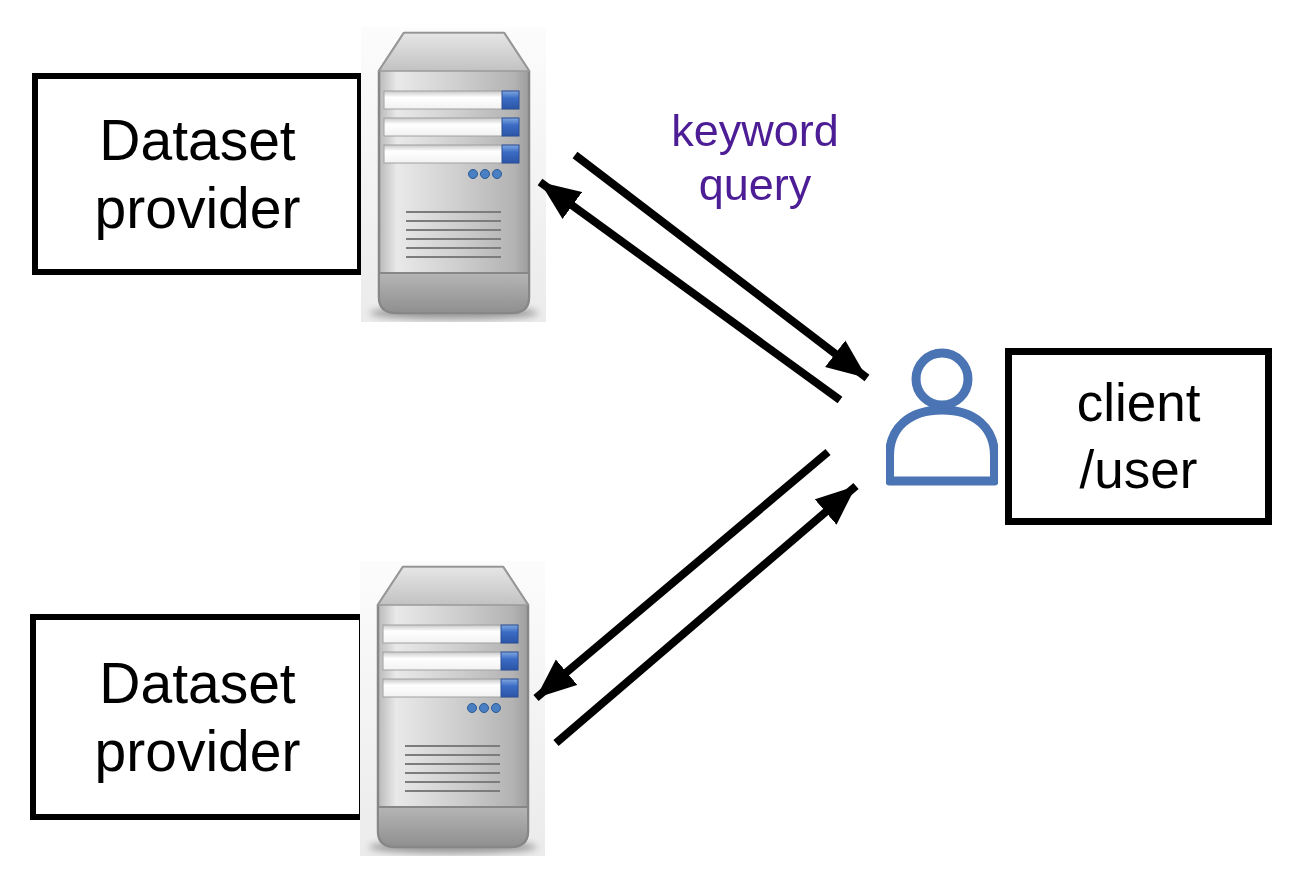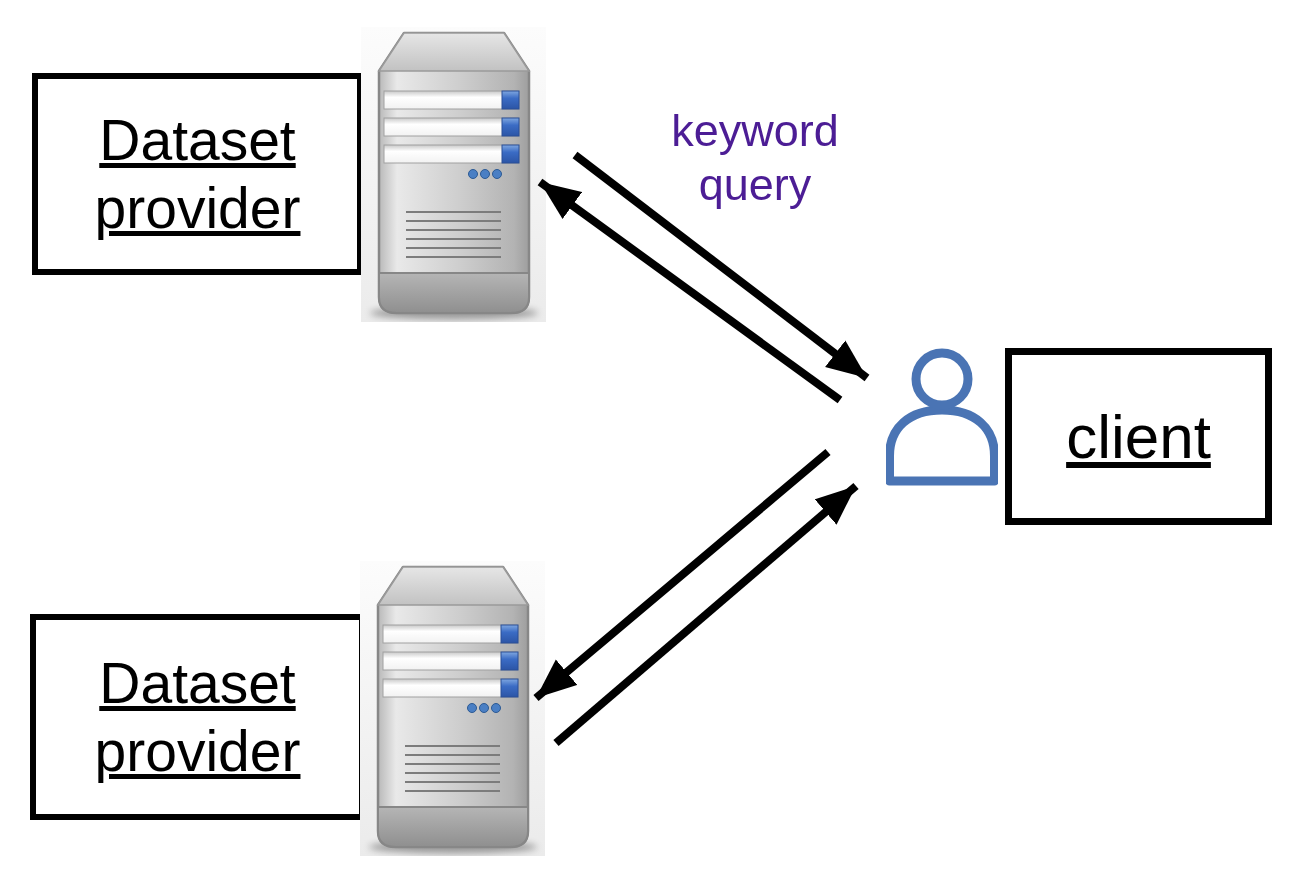--- a/index.html
+++ b/index.html
@@ -19,26 +19,25 @@
     position: absolute;
     background: #ffffff;
     border: 6px solid #000000;
     display: flex;
     flex-direction: column;
     align-items: center;
     justify-content: center;
     text-align: center;
     color: #000000;
     box-sizing: border-box;
-    text-decoration: underline;
   }
   .node-box span { display: block; }
   #provider-top-box    { left: 32px;  top: 73px;  width: 331px; height: 202px; font-size: 57px; line-height: 1.2; }
   #provider-bottom-box { left: 30px;  top: 614px; width: 335px; height: 206px; font-size: 57px; line-height: 1.2; }
-  #client-box          { left: 1005px; top: 348px; width: 267px; height: 177px; font-size: 62px; line-height: 1.25; border-width: 7px; }
+  #client-box          { left: 1005px; top: 348px; width: 267px; height: 177px; font-size: 53px; line-height: 1.25; border-width: 7px; }
 
   .edge-label {
     position: absolute;
     left: 615px;
     top: 104px;
     width: 280px;
     text-align: center;
     font-size: 45px;
     line-height: 1.2;
     color: #4c1d95;
@@ -145,20 +144,21 @@
     <span>provider</span>
   </div>
 
   <div class="node-box" id="provider-bottom-box">
     <span>Dataset</span>
     <span>provider</span>
   </div>
 
   <div class="node-box" id="client-box">
     <span>client</span>
+    <span>/user</span>
   </div>
 
   <div class="edge-label">
     <span>keyword</span>
     <span>query</span>
   </div>
 
   <div class="server-wrap" id="server-top-wrap">
     <svg width="185" height="295" viewBox="0 0 185 295">
         <use href="#server-symbol"></use>

